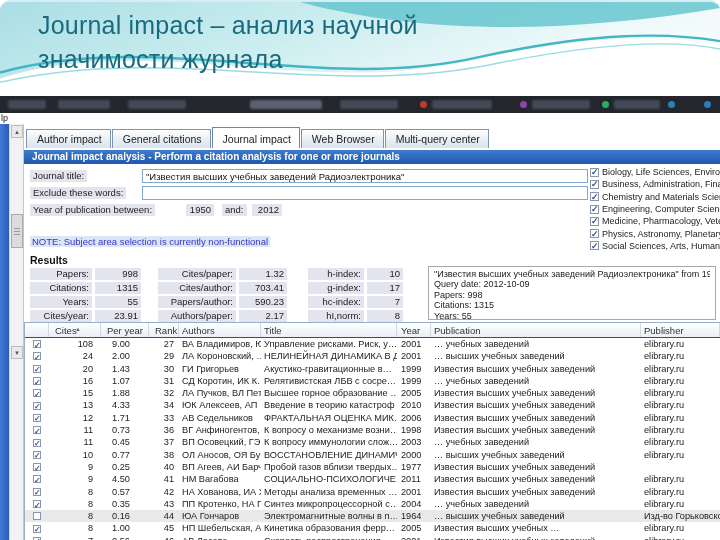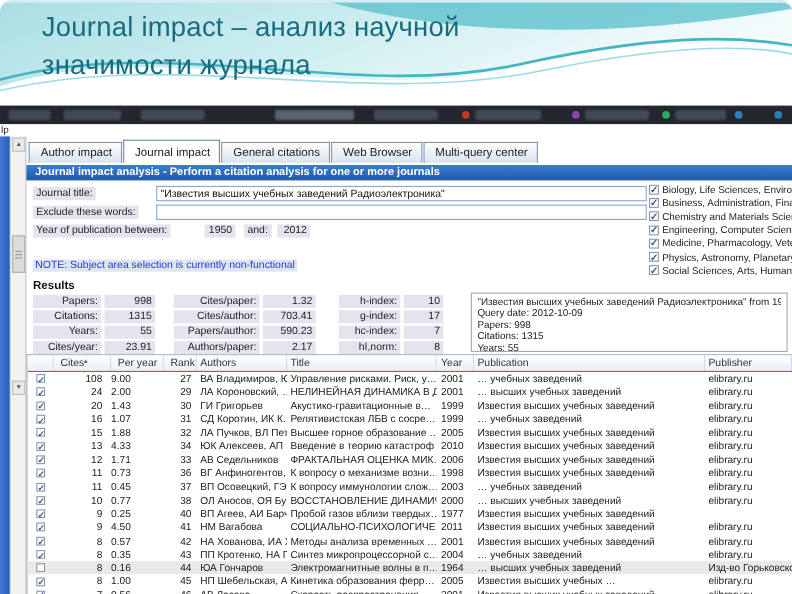--- a/index.html
+++ b/index.html
@@ -86,21 +86,21 @@
   .thead { display:flex; height:15px; border-bottom:1px solid #b91c1c; }
   .th { background:linear-gradient(180deg,#ffffff 0%,#e9eff7 100%); border-right:1px solid #d0dae6;
     font-size:9.5px; color:#333; line-height:15px; padding-left:4px; white-space:nowrap; overflow:hidden; position:relative; }
   .tr { display:flex; height:12.3px; }
   .tr.selected { background:#e9e9e9; }
   .td { font-size:9.2px; line-height:12.3px; color:#222; white-space:nowrap; overflow:hidden; }
   .col-check { width:24px; display:flex; align-items:center; justify-content:center; }
   .col-check .cb { width:8px; height:8px; min-width:8px; margin:0; }
   .col-check .cb.checked::after { font-size:8px; top:-1.5px; }
   .col-cites { width:52px; text-align:right; padding-right:8px; }
-  .col-peryear { width:48px; text-align:left; padding-right:8px; }
+  .col-peryear { width:48px; text-align:center; padding-right:8px; }
   .col-rank { width:30px; text-align:right; padding-right:5px; }
   .col-authors { width:82px; padding-left:3px; }
   .col-title { width:136px; padding-left:3px; }
   .col-year { width:34px; padding-left:4px; }
   .col-pub { width:210px; padding-left:3px; }
   .col-publisher { flex:1; padding-left:3px; }
   .th.col-cites, .th.col-peryear, .th.col-rank { text-align:left; padding-left:6px; }
   .sort-arrow { position:absolute; top:-1px; left:26px; font-size:6px; color:#667; }
 </style>
 </head>
@@ -148,23 +148,23 @@
     <div class="sb-thumb"></div>
     <div class="sb-btn" style="top:222px;">▼</div>
   </div>
 
   <div class="content">
 
     <div class="tabs">
 
         <div class="tab">Author impact</div>
 
+        <div class="tab">General citations</div>
+
         <div class="tab active">Journal impact</div>
-
-        <div class="tab">General citations</div>
 
         <div class="tab">Web Browser</div>
 
         <div class="tab">Multi-query center</div>
       </div>
 
     <div class="banner">Journal impact analysis - Perform a citation analysis for one or more journals</div>
 
     <div class="form-label chip" style="top:46px;left:6px;">Journal title:</div>
     <input class="text-input" style="top: 45px; left: 118px; width: 446px;" type="text" value="&quot;Известия высших учебных заведений Радиоэлектроника&quot;">

